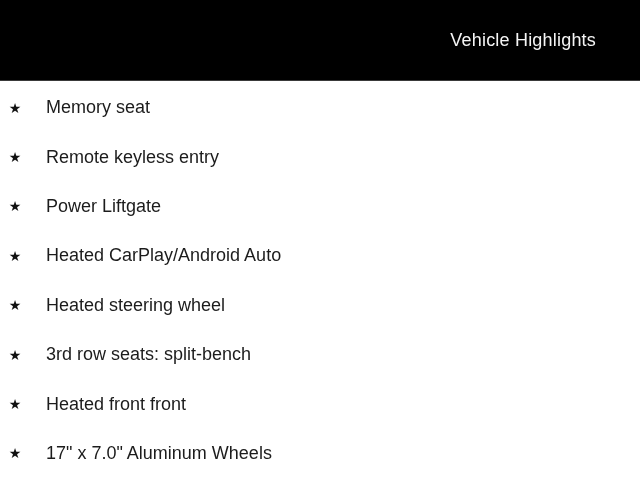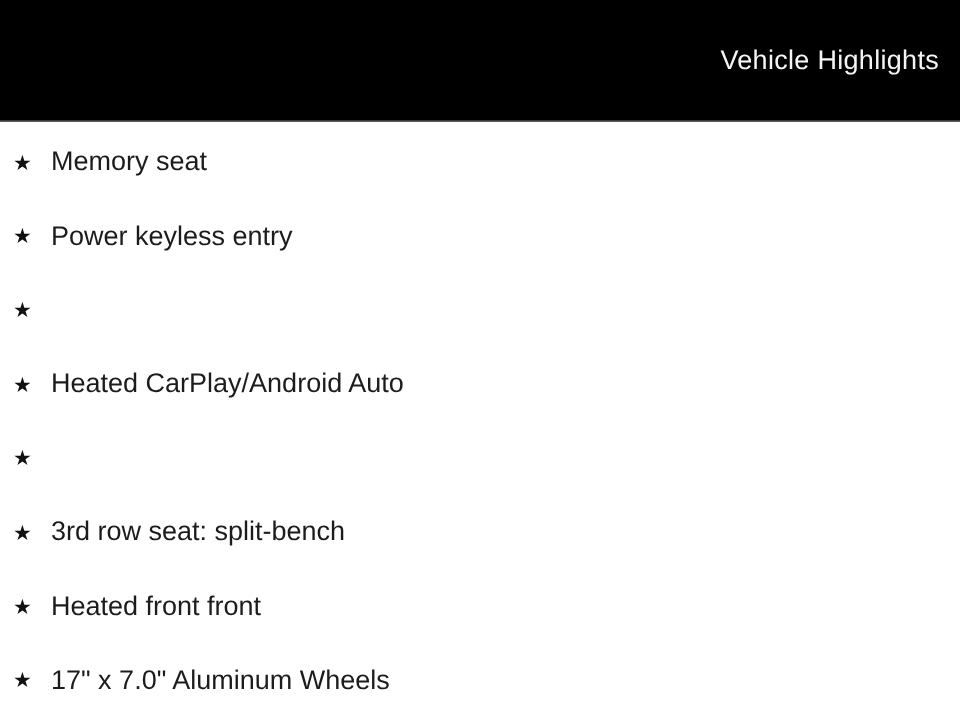--- a/index.html
+++ b/index.html
@@ -16,21 +16,21 @@
     height: 480px;
     background: #ffffff;
     position: relative;
   }
   .header {
     height: 81px;
     background: #000000;
     display: flex;
     align-items: center;
     justify-content: flex-end;
-    padding-right: 14px;
+    padding-right: 44px;
     box-sizing: border-box;
     border-bottom: 1px solid #3a3a3a;
   }
   .header-title {
     color: #f5f5f5;
     font-size: 18px;
     font-weight: 400;
     letter-spacing: 0.2px;
   }
   .feature-list {
@@ -47,60 +47,62 @@
     color: #111111;
     font-size: 14px;
     width: 14px;
     line-height: 1;
     text-align: center;
     flex: 0 0 auto;
   }
   .feature-label {
     color: #1c1c1c;
     font-size: 18px;
-    margin-left: 12px;
+    margin-left: 24px;
     white-space: nowrap;
   }
 </style>
 </head>
 <body>
 
 <div class="page">
 
   <div class="header">
     <span class="header-title">Vehicle Highlights</span>
   </div>
 
   <ul class="feature-list">
     <li class="feature-row">
       <span class="star-icon">★</span>
       <span class="feature-label">Memory seat</span>
     </li>
 
     <li class="feature-row">
       <span class="star-icon">★</span>
-      <span class="feature-label">Power keyless entry</span>
+      <span class="feature-label">Remote keyless entry</span>
     </li>
 
     <li class="feature-row">
       <span class="star-icon">★</span>
+      <span class="feature-label">Power Liftgate</span>
     </li>
 
     <li class="feature-row">
       <span class="star-icon">★</span>
       <span class="feature-label">Heated CarPlay/Android Auto</span>
     </li>
 
     <li class="feature-row">
       <span class="star-icon">★</span>
+      <span class="feature-label">Heated steering wheel</span>
     </li>
 
     <li class="feature-row">
       <span class="star-icon">★</span>
-      <span class="feature-label">3rd row seat: split-bench</span>
+      <span class="feature-label">3rd row seats: split-bench</span>
     </li>
 
     <li class="feature-row">
       <span class="star-icon">★</span>
       <span class="feature-label">Heated front front</span>
     </li>
 
     <li class="feature-row">
       <span class="star-icon">★</span>
       <span class="feature-label">17" x 7.0" Aluminum Wheels</span>

